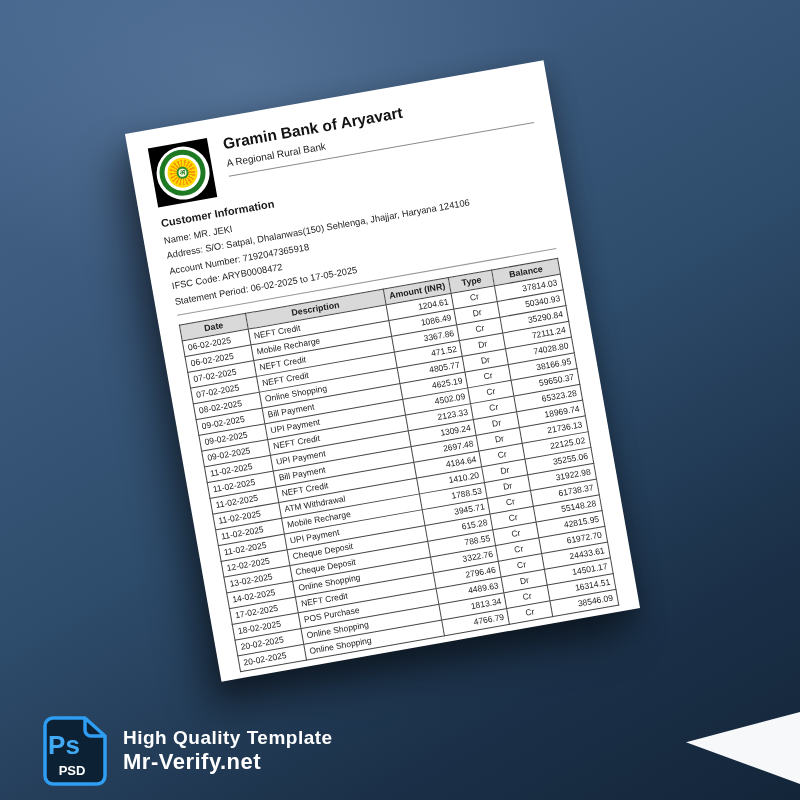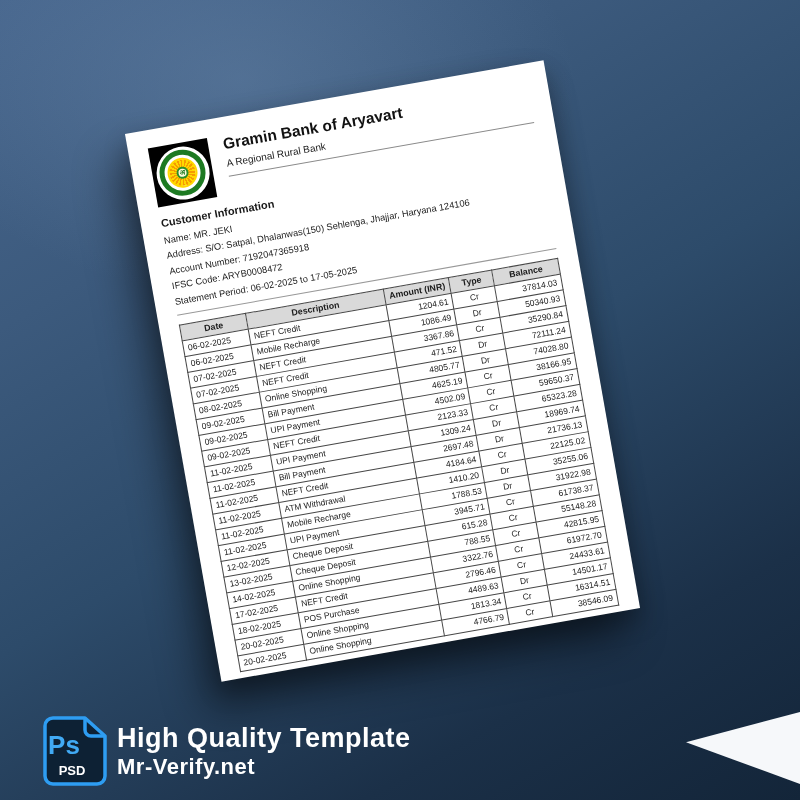--- a/index.html
+++ b/index.html
@@ -41,24 +41,24 @@
   table.txn th,table.txn td{border:1px solid #474747;font-size:8.5px;padding:2px 4px;height:11px;
     overflow:hidden;white-space:nowrap;}
   table.txn th{background:#d9d9d9;font-weight:bold;text-align:center;font-size:8.8px;}
   td.c0{width:17%;text-align:left;}
   td.c1,th.c1{width:34%;text-align:left;}
   td.c2{width:19%;text-align:right;}
   td.c3,th.c3{width:9%;text-align:center;}
   td.c4{width:21%;text-align:right;}
 
   
-  .footer{position:absolute;left:26px;top:716px;display:flex;align-items:center;gap:10px;padding-left:17px;}
+  .footer{position:absolute;left:26px;top:716px;display:flex;align-items:center;gap:16px;padding-left:17px;}
   .psd-icon{width:64px;height:70px;flex:0 0 auto;}
   .footer-text{color:#fff;}
-  .footer-line1{font-size:27px;font-weight:bold;letter-spacing:.5px;line-height:1.15;}
+  .footer-line1{font-size:19px;font-weight:bold;letter-spacing:.5px;line-height:1.15;}
   .footer-line2{font-size:22px;font-weight:bold;letter-spacing:.5px;line-height:1.15;}
 </style>
 </head>
 <body>
 
 <div class="stage">
 
   <div class="corner-sheet"></div>
 
   <div class="paper">

